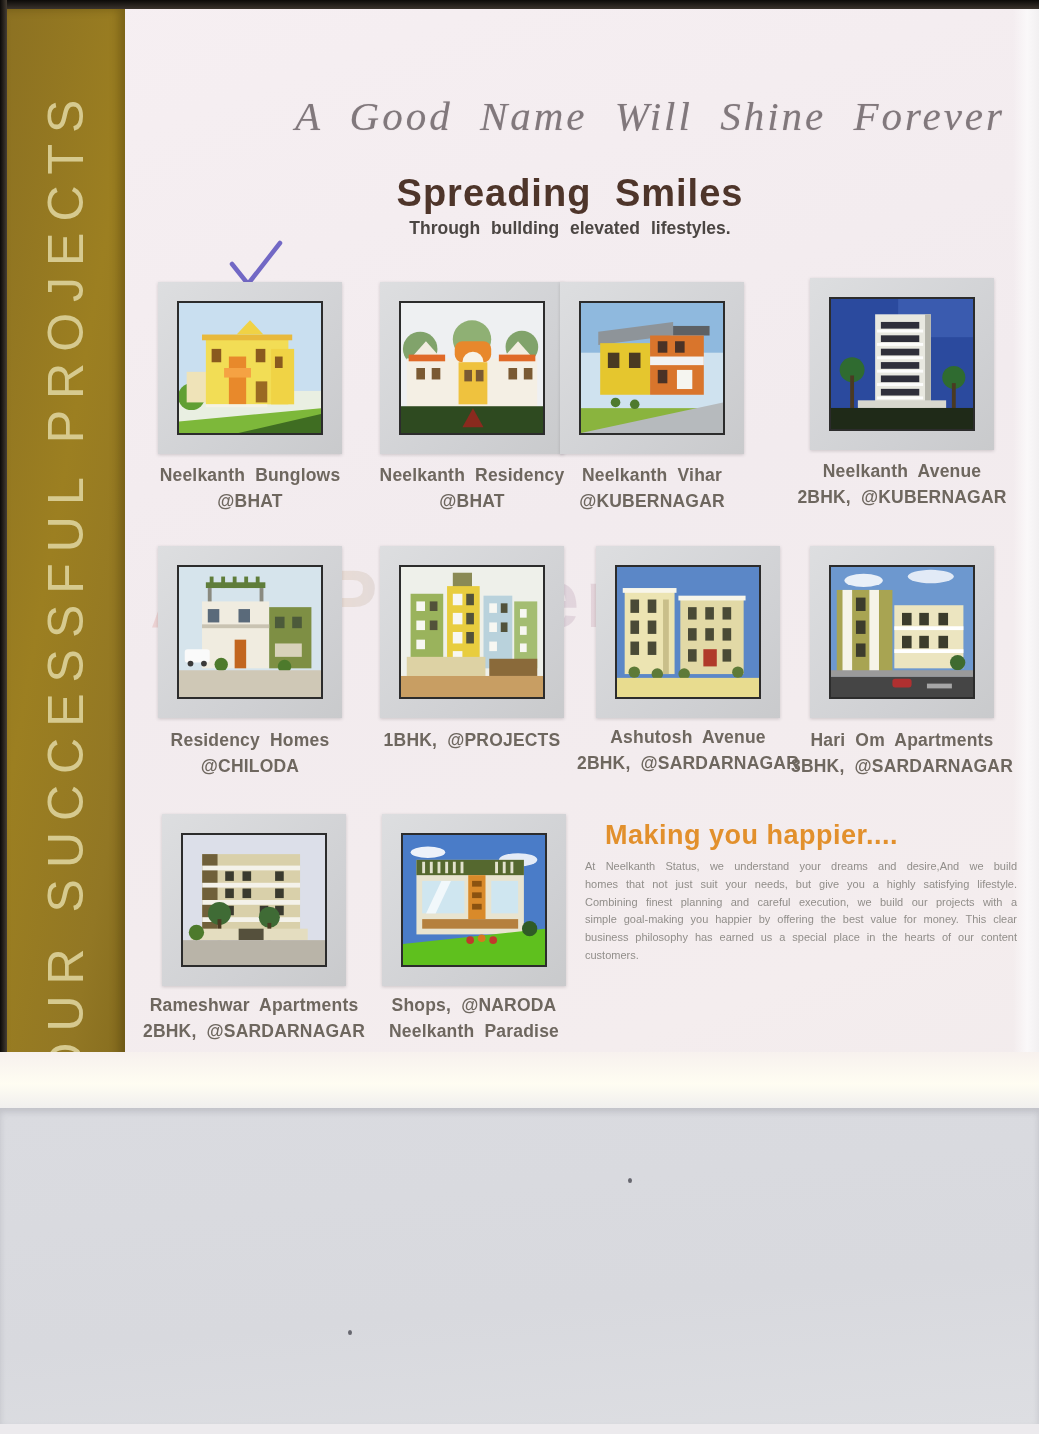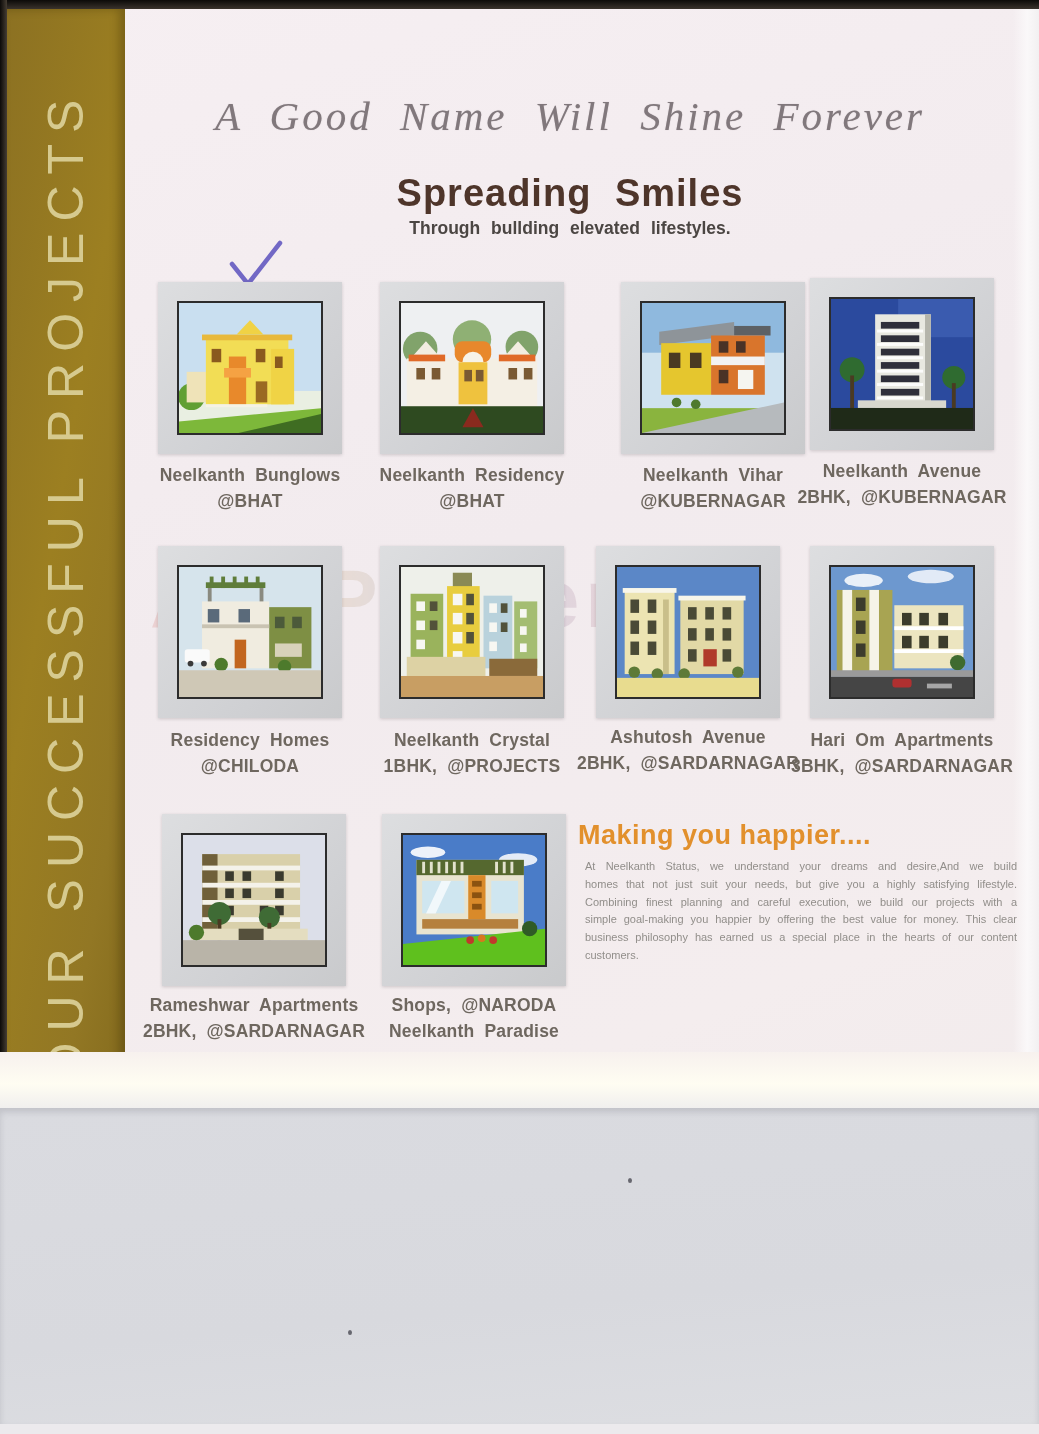--- a/index.html
+++ b/index.html
@@ -22,21 +22,21 @@
   .goldbar .vlabel{
     position:absolute;left:50%;top:53%;
     transform:translate(-50%,-50%) rotate(180deg);
     writing-mode:vertical-rl;white-space:nowrap;
     font-size:50px;letter-spacing:11px;font-weight:400;
     color:#dcd199;opacity:.92;
   }
 
   
   .headline{
-    position:absolute;left:135px;top:92px;width:870px;text-align:center;
+    position:absolute;left:135px;top:92px;width:870px;text-align:right;
     font-family:"Liberation Serif",serif;font-style:italic;
     font-size:41px;color:#81787c;letter-spacing:3px;word-spacing:14px;
     text-shadow:0 0 1px rgba(130,120,125,.4);
   }
   .title{
     position:absolute;left:135px;top:172px;width:870px;text-align:center;
     font-size:38px;font-weight:bold;color:#4e352a;letter-spacing:1px;word-spacing:12px;
   }
   .tagline{
     position:absolute;left:135px;top:218px;width:870px;text-align:center;
@@ -65,21 +65,21 @@
   .card svg{width:146px;height:134px;border:2px solid #2c2c2c;display:block;background:#cfe3f0;}
   .caption{
     position:absolute;left:50%;transform:translateX(-50%);
     margin-top:0;width:310px;text-align:center;
     font-size:17.5px;font-weight:bold;color:#6e675f;
     line-height:26px;word-spacing:5px;letter-spacing:.2px;
   }
 
   
   .about-heading{
-    position:absolute;left:578px;top:820px;width:430px;
+    position:absolute;left:605px;top:820px;width:430px;
     font-size:27px;font-weight:bold;color:#e2902c;letter-spacing:.5px;
   }
   .about-body{
     position:absolute;left:585px;top:858px;width:432px;
     font-size:11px;color:#918e8a;line-height:1.62;
     text-align:justify;word-spacing:3.5px;
   }
 
   
   .glow-band{position:absolute;left:0;top:1052px;width:100%;height:58px;
@@ -165,21 +165,21 @@
         <rect x="0" y="108" width="148" height="28" fill="#2e4a20"></rect>
         <polygon points="75,110 86,130 64,130" fill="#8a2a1e"></polygon>
       </svg>
     </div>
     <div class="caption" style="top:180px;">
       <div>Neelkanth Residency</div>
       <div>@BHAT</div>
     </div>
   </div>
 
-  <div class="col" style="left:621px;top:282px;border-radius:28px;">
+  <div class="col" style="left:560px;top:282px;border-radius:28px;">
     <div class="card">
       <svg viewBox="0 0 148 136" preserveAspectRatio="none">
         <rect x="0" y="0" width="148" height="136" fill="#8fb9de"></rect>
         <rect x="0" y="52" width="148" height="84" fill="#cfe2ef"></rect>
         <polygon points="18,30 96,20 96,34 18,44" fill="#8e9499"></polygon>
         <rect x="96" y="24" width="38" height="10" fill="#5d6165"></rect>
         <rect x="20" y="42" width="52" height="54" fill="#e5c62e"></rect>
         <rect x="72" y="34" width="56" height="62" fill="#d9752c"></rect>
         <rect x="72" y="56" width="56" height="9" fill="#f2f2f2"></rect>
         <rect x="28" y="52" width="12" height="16" fill="#4a3a22"></rect>
@@ -306,21 +306,20 @@
           <rect x="104" y="58" width="7" height="10"></rect>
             <rect x="30" y="36" width="8" height="10"></rect>
           <rect x="30" y="56" width="8" height="10"></rect>
         </g>
         <rect x="6" y="94" width="82" height="20" fill="#ddd2a4"></rect>
         <rect x="92" y="96" width="50" height="18" fill="#8a6a3a"></rect>
         <rect x="0" y="114" width="148" height="22" fill="#c89e63"></rect>
       </svg>
     </div>
     <div class="caption" style="top:181px;">
-      <div>Neelkanth Crystal</div>
       <div>1BHK, @PROJECTS</div>
     </div>
   </div>
 
   <div class="col" style="left:596px;top:546px;">
     <div class="card">
       <svg viewBox="0 0 148 136" preserveAspectRatio="none">
         <rect x="0" y="0" width="148" height="136" fill="#5b87c7"></rect>
         <rect x="8" y="26" width="52" height="86" fill="#ece4b2"></rect>
         <rect x="66" y="34" width="66" height="78" fill="#e2d9a6"></rect>

